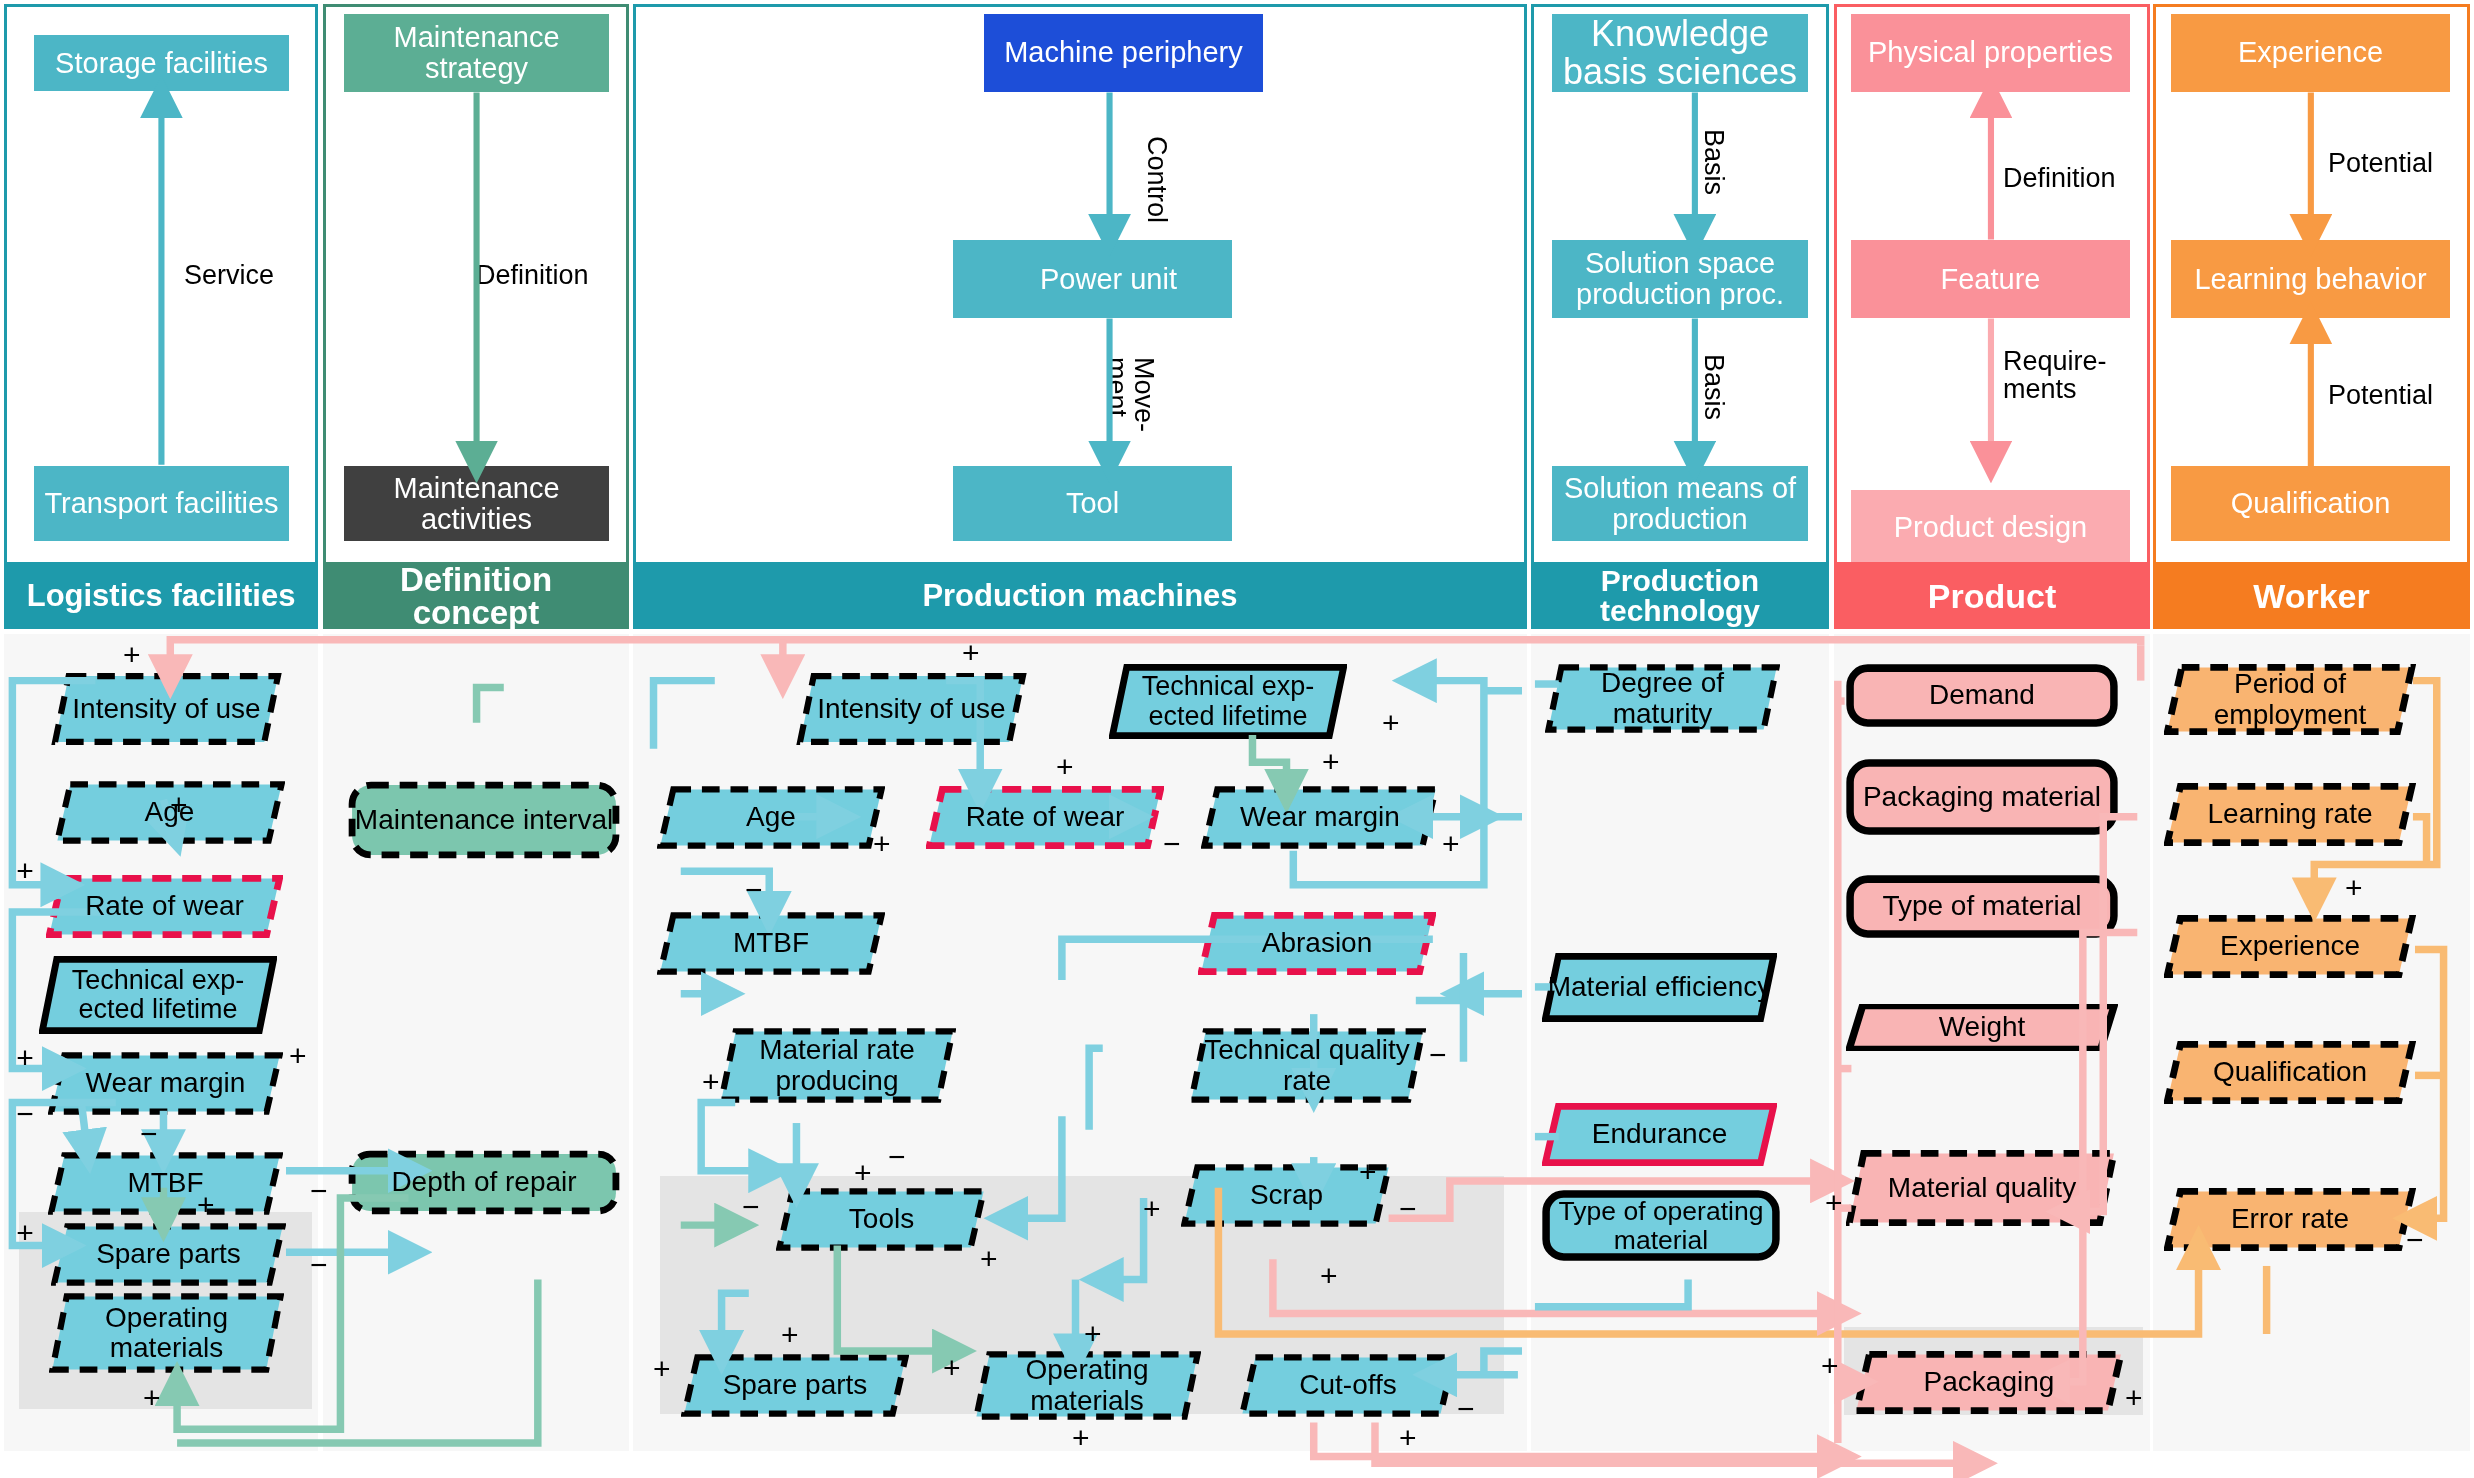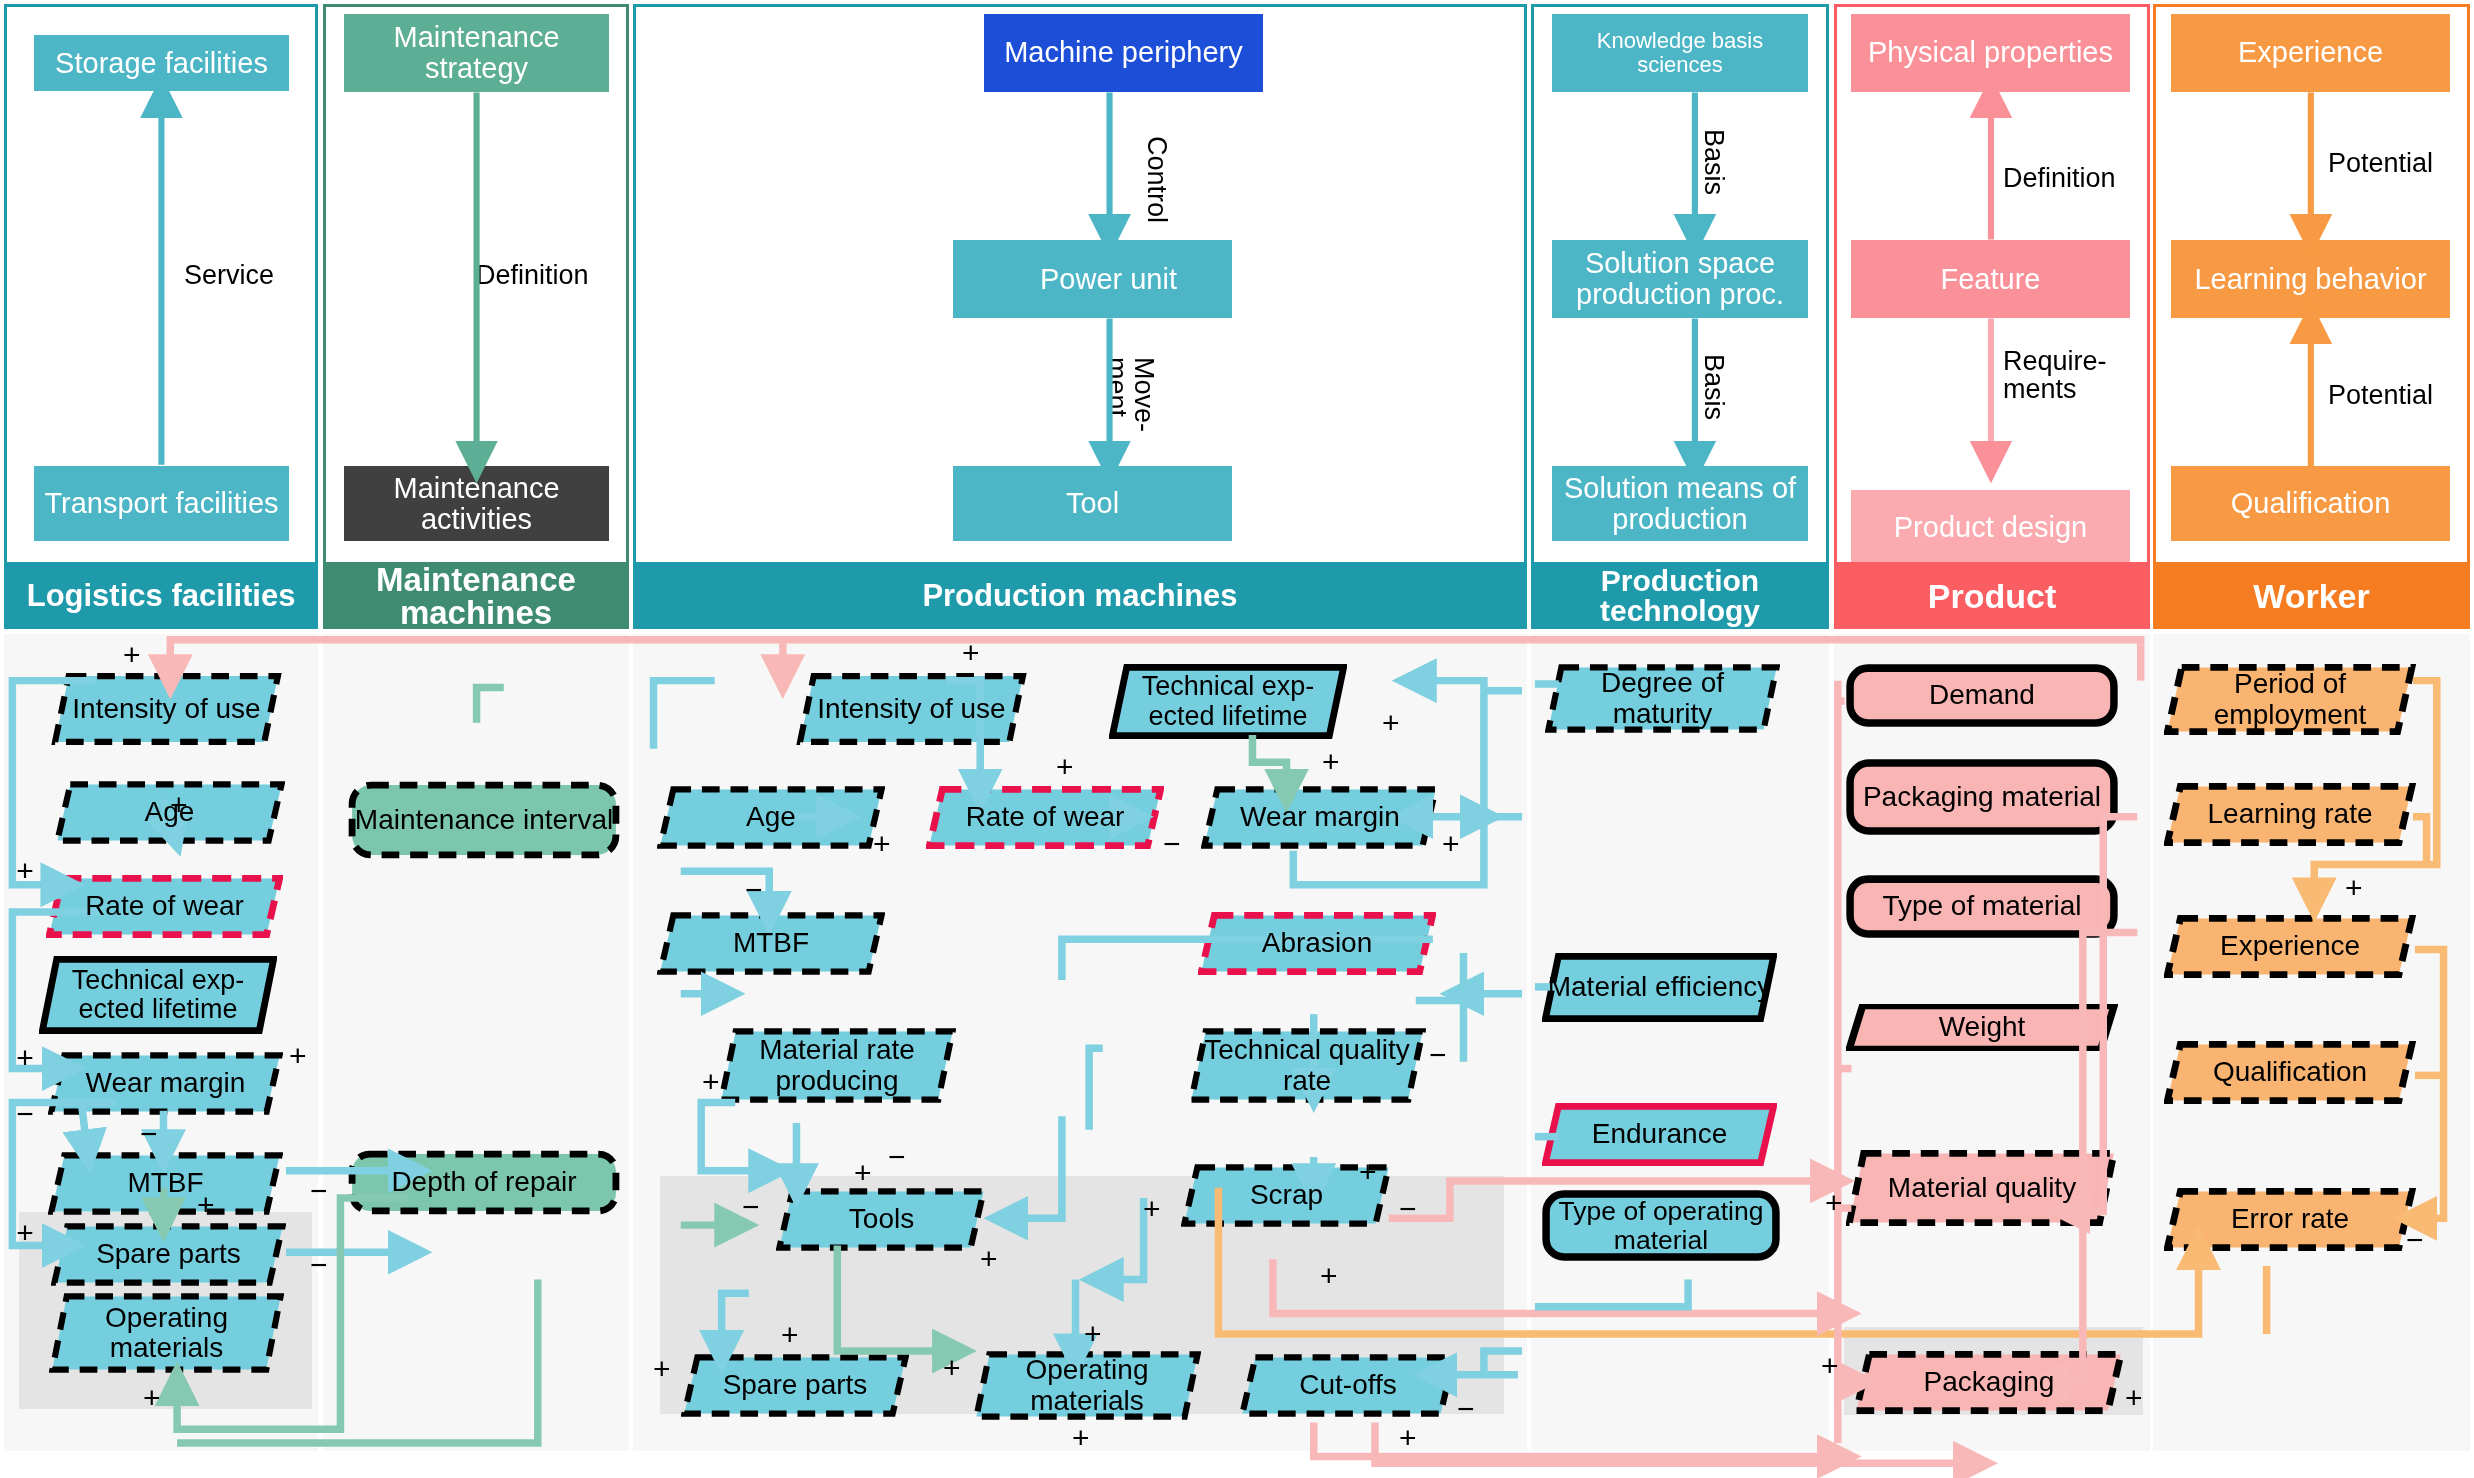--- a/index.html
+++ b/index.html
@@ -64,21 +64,21 @@
   </div>
   <div class="topbox" style="left:953px;top:240px;width:279px;height:78px;background:#4cb6c6;font-size:29px;padding-left:32px;">
     <span>Power unit</span>
   </div>
   <div class="topbox" style="left:953px;top:466px;width:279px;height:75px;background:#4cb6c6;font-size:29px;">
     <span>Tool</span>
   </div>
   <div class="edgelabel vert" style="left:1172px;top:136px;">Control</div>
   <div class="edgelabel vert" style="left:1157px;top:357px;white-space:normal;width:102px;line-height:1.0;">Move- ment</div>
 
-  <div class="topbox" style="left:1552px;top:13.6px;width:256px;height:78px;background:#4cb6c6;font-size:22px;">
+  <div class="topbox" style="left:1552px;top:13.6px;width:256px;height:78px;background:#4cb6c6;font-size:36px;align-items:flex-end;">
     <span>Knowledge basis sciences</span>
   </div>
   <div class="topbox" style="left:1552px;top:240px;width:256px;height:78px;background:#4cb6c6;font-size:29px;">
     <span>Solution space production proc.</span>
   </div>
   <div class="topbox" style="left:1552px;top:466px;width:256px;height:75px;background:#4cb6c6;font-size:29px;">
     <span>Solution means of production</span>
   </div>
   <div class="edgelabel vert" style="left:1729px;top:129px;">Basis</div>
   <div class="edgelabel vert" style="left:1729px;top:354px;">Basis</div>
@@ -131,21 +131,21 @@
     <line x1="2925" y1="352" x2="2925" y2="145" stroke="#fa9199" stroke-width="9" marker-end="url(#ahP)"></line>
     <line x1="2925" y1="468" x2="2925" y2="676" stroke="#fbabb0" stroke-width="9" marker-end="url(#ahP)"></line>
     <line x1="3395" y1="136" x2="3395" y2="343" stroke="#f89a43" stroke-width="9" marker-end="url(#ahO)"></line>
     <line x1="3395" y1="685" x2="3395" y2="477" stroke="#f89a43" stroke-width="9" marker-end="url(#ahO)"></line>
   </svg>
 
   <div class="hdr" style="left:4.1px;top:562px;width:314px;height:67px;background:#1e9aab;font-size:31px;">
     <span>Logistics facilities</span>
   </div>
   <div class="hdr" style="left:323px;top:562px;width:306px;height:67px;background:#3f8c73;font-size:33px;">
-    <span style="display:block;width:286px;">Maintenance machines</span>
+    <span style="display:block;width:286px;">Definition concept</span>
   </div>
   <div class="hdr" style="left:633px;top:562px;width:894px;height:67px;background:#1e9aab;font-size:31px;">
     <span>Production machines</span>
   </div>
   <div class="hdr" style="left:1531px;top:562px;width:298px;height:67px;background:#1e9aab;font-size:30px;">
     <span>Production technology</span>
   </div>
   <div class="hdr" style="left:1834px;top:562px;width:316px;height:67px;background:#fa5e62;font-size:34px;">
     <span>Product</span>
   </div>

